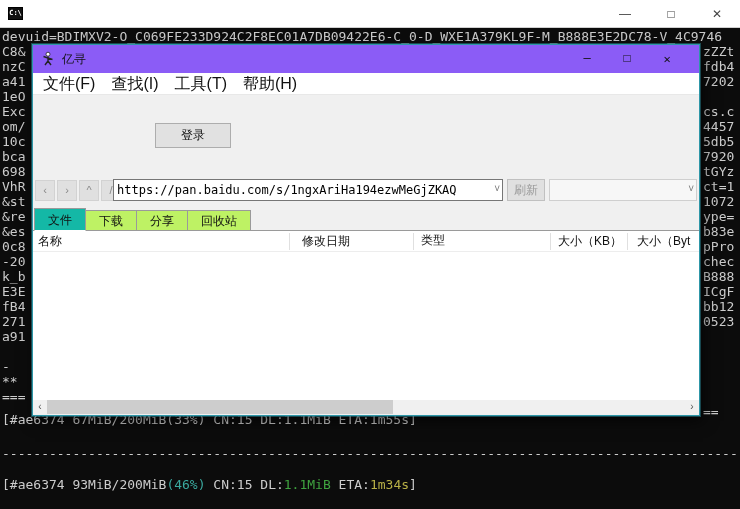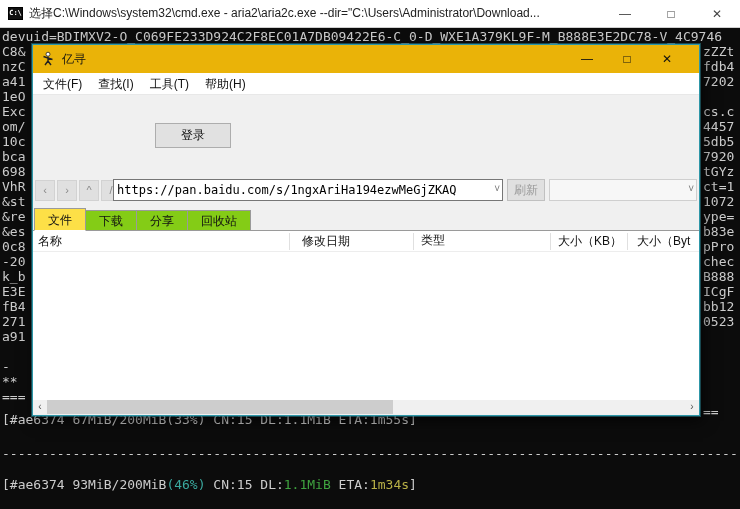--- a/index.html
+++ b/index.html
@@ -24,28 +24,28 @@
   
   .term { color:#cccccc; font:13px/15px "DejaVu Sans Mono",monospace; white-space:pre; position:absolute; }
   .tcol div { height:15px; }
   .t-cyan { color:#3aa89e; } .t-green { color:#3fa33f; } .t-yellow { color:#b8b046; }
   
   .appwin {
     position:absolute; left:32px; top:44px; width:668px; height:372px;
     background:#f0f0f0; border:1px solid #2e97a8;
     box-shadow:0 0 0 1px rgba(46,151,168,.45), 3px 5px 14px rgba(0,0,0,.65);
   }
-  .app-titlebar { height:28px; background:#eab308; display:flex; align-items:center; color:#0a0a0a; }
+  .app-titlebar { height:28px; background:#8b5cf6; display:flex; align-items:center; color:#0a0a0a;font-family:Liberation Mono, monospace; }
   .app-icon { width:16px; height:16px; margin:0 6px 0 7px; }
   .app-title { font-size:12px; color:#111; }
   .app-controls { margin-left:auto; display:flex; margin-right:12px; }
   .app-btn { width:40px; height:28px; display:flex; align-items:center; justify-content:center;
     font-size:12px; color:#111; }
   .menubar { height:22px; background:#ffffff; display:flex; align-items:center; border-bottom:1px solid #e8e8e8; }
-  .menu-item { font-size:12px; color:#111; padding:0 8px; height:22px; line-height:22px; }
+  .menu-item { font-size:16px; color:#111; padding:0 8px; height:22px; line-height:22px; }
   .appbody { position:relative; height:320px; background:#f0f0f0; }
   .warning { position:absolute; left:8px; top:8px; font-size:12.5px; color:#d40000; }
   .win-btn {
     position:absolute; height:25px; background:#e1e1e1; border:1px solid #adadad;
     font-size:12px; color:#111; text-align:center; line-height:23px;
   }
   
   .nav-btn {
     position:absolute; top:85px; width:20px; height:21px; background:#e0e0e0;
     border:1px solid #d2d2d2; color:#8a8a8a; font-size:11px; text-align:center; line-height:19px;
@@ -64,24 +64,24 @@
     border:1px solid #c0c0c0; color:#9a9a9a; font-size:12px; text-align:center; line-height:20px;
   }
   .combo2 {
     position:absolute; left:516px; top:84px; width:148px; height:22px; background:#f7f7f7;
     border:1px solid #cfcfcf;
   }
   
   .tabs { position:absolute; left:1px; top:113px; height:23px; display:flex; align-items:flex-end; }
   .tab {
     height:21px; line-height:20px; padding:0 13px; font-size:12px; color:#111;
-    background:#84cc16; border:1px solid #9a9a9a; border-left:none;
+    background:#bef264; border:1px solid #9a9a9a; border-left:none;
   }
   .tab.active {
-    height:23px; line-height:22px; background:#fde047; border-left:1px solid #9a9a9a;
+    height:23px; line-height:22px; background:#14b8a6; border-left:1px solid #9a9a9a;
     border-bottom:1px solid #fff; position:relative; z-index:2;
   }
   
   .filelist {
     position:absolute; left:0; top:135px; width:666px; height:184px; background:#fff;
     border-top:1px solid #9a9a9a;
   }
   .lheader { position:relative; height:21px; border-bottom:1px solid #ededed; font-size:12px; color:#111; }
   .hcell { position:absolute; top:0; height:21px; line-height:21px; overflow:hidden; white-space:nowrap; }
   .hsep { position:absolute; top:2px; width:1px; height:17px; background:#e0e0e0; }
@@ -105,21 +105,20 @@
 
   <div class="term" style="left:2px; top:412px;">[#ae6374 67MiB/200MiB(33%) CN:15 DL:1.1MiB ETA:1m55s]</div>
 
 
   <div class="term" style="left:2px; top:446px; width:736px; overflow:hidden;">----------------------------------------------------------------------------------------------------</div>
 
   <div class="term" style="left:2px; top:477px;"><span>[#ae6374 93MiB/200MiB</span><span class="t-cyan">(46%)</span><span> CN:15 DL:</span><span class="t-green">1.1MiB</span><span> ETA:</span><span class="t-yellow">1m34s</span><span>]</span></div>
 
   <div class="cmd-titlebar">
     <div class="cmd-icon">C:\</div>
-    <div class="cmd-title">选择C:\Windows\system32\cmd.exe - aria2\aria2c.exe  --dir="C:\Users\Administrator\Download...</div>
     <div class="cmd-controls">
       <div class="cmd-btn">—</div>
       <div class="cmd-btn">□</div>
       <div class="cmd-btn">✕</div>
     </div>
   </div>
 
   <div class="appwin">
 
     <div class="app-titlebar">

